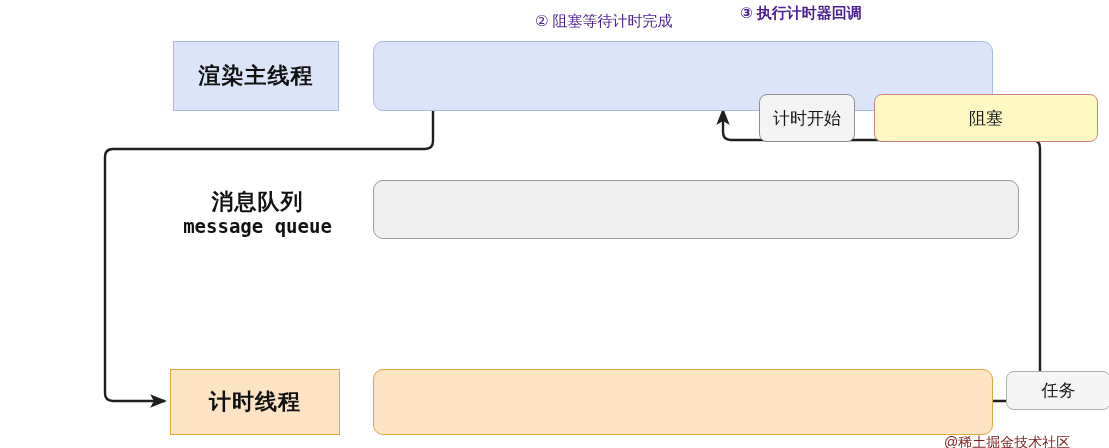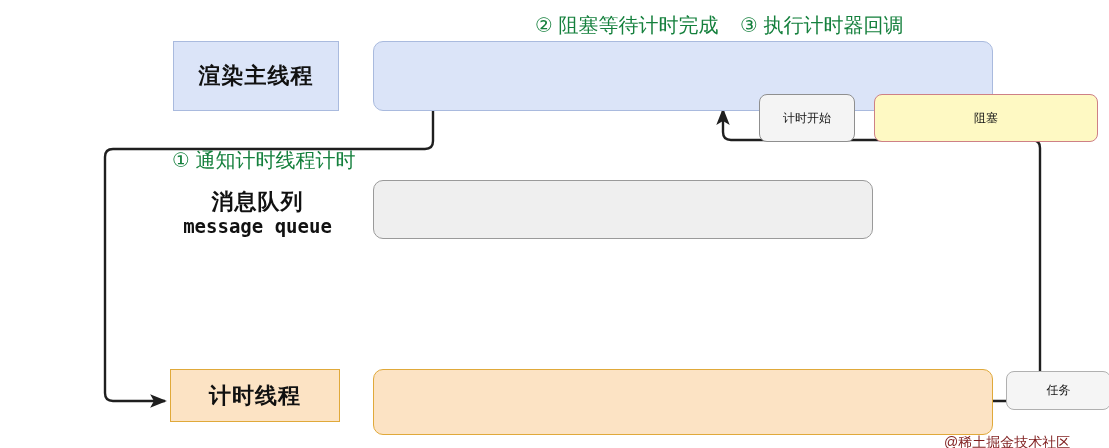--- a/index.html
+++ b/index.html
@@ -69,41 +69,41 @@
     border: 1.5px solid #9a9a9a;
   }
 
   .chip {
     position: absolute;
     box-sizing: border-box;
     display: flex;
     align-items: center;
     justify-content: center;
     border-radius: 8px;
-    font-size: 12px;
+    font-size: 17px;
     color: #151515;
     white-space: nowrap;
   }
   .chip.plain {
     background: #f4f4f4;
     border: 1.5px solid #8f8f8f;
   }
   .chip.plain-light {
     background: #f5f5f5;
     border: 1.3px solid #b0b0b0;
   }
   .chip.red {
     background: #fef9c3;
     border: 1.5px solid #ce8086;
   }
 
   .caption {
     position: absolute;
-    font-size: 20px;
-    color: #15803d;
+    font-size: 15px;
+    color: #4c1d95;
     white-space: nowrap;
   }
   .mq-title {
     position: absolute;
     text-align: center;
     line-height: 1.18;
     color: #111;
   }
   .mq-title .cn {
     display: block;
@@ -139,44 +139,43 @@
     </defs>
 
     <path d="M 433 95 L 433 141 Q 433 149 425 149 L 113 149 Q 105 149 105 157
              L 105 393 Q 105 401 113 401 L 165 401" fill="none" stroke="#1f1f1f" stroke-width="2.4" marker-end="url(#arrowhead)"></path>
 
     <path d="M 836 401 L 1032 401 Q 1040 401 1040 393 L 1040 148 Q 1040 140 1032 140
              L 731 140 Q 723 140 723 132 L 723 110" fill="none" stroke="#1f1f1f" stroke-width="2.4" marker-end="url(#arrowhead)"></path>
   </svg>
 
   <div class="caption" style="left:535px; top:12px;">② 阻塞等待计时完成</div>
-  <div class="caption" style="left:740px; top:12px;">③ 执行计时器回调</div>
-  <div class="caption" style="left:172px; top:147px;">① 通知计时线程计时</div>
+  <div class="caption" style="left:740px; top:4px;font-weight:bold;">③ 执行计时器回调</div>
 
   <div class="lane-label blue" style="left:173px; top:41px; width:166px; height:70px;">渲染主线程</div>
 
   <div class="lane blue" style="left:373px; top:41px; width:620px; height:70px;">
     <div class="chip plain" style="left:385px; top:52px; width:96px; height:48px;">计时开始</div>
     <div class="chip red" style="left:500px; top:52px; width:224px; height:48px;">阻塞</div>
 
   </div>
 
   <div class="mq-title" style="left:150px; top:189px; width:215px;">
     <span class="cn">消息队列</span>
     <span class="en">message queue</span>
   </div>
 
-  <div class="lane grey" style="left:373px; top:180px; width:500px; height:59px;">
+  <div class="lane grey" style="left:373px; top:180px; width:646px; height:59px;">
     <div class="chip plain-light" style="left:385px; top:190px; width:105px; height:39px;">任务</div>
     <div class="chip plain-light" style="left:511px; top:190px; width:105px; height:39px;">任务</div>
     <div class="chip plain-light" style="left:632px; top:190px; width:105px; height:39px;">任务</div>
 
   </div>
 
-  <div class="lane-label orange" style="left:170px; top:369px; width:170px; height:53px;">计时线程</div>
+  <div class="lane-label orange" style="left:170px; top:369px; width:170px; height:66px;">计时线程</div>
 
   <div class="lane orange" style="left:373px; top:369px; width:620px; height:66px;">
     
     
     
   </div>
 
   <div class="watermark" style="left:944px; top:418px;">@稀土掘金技术社区</div>
 
 </div>

